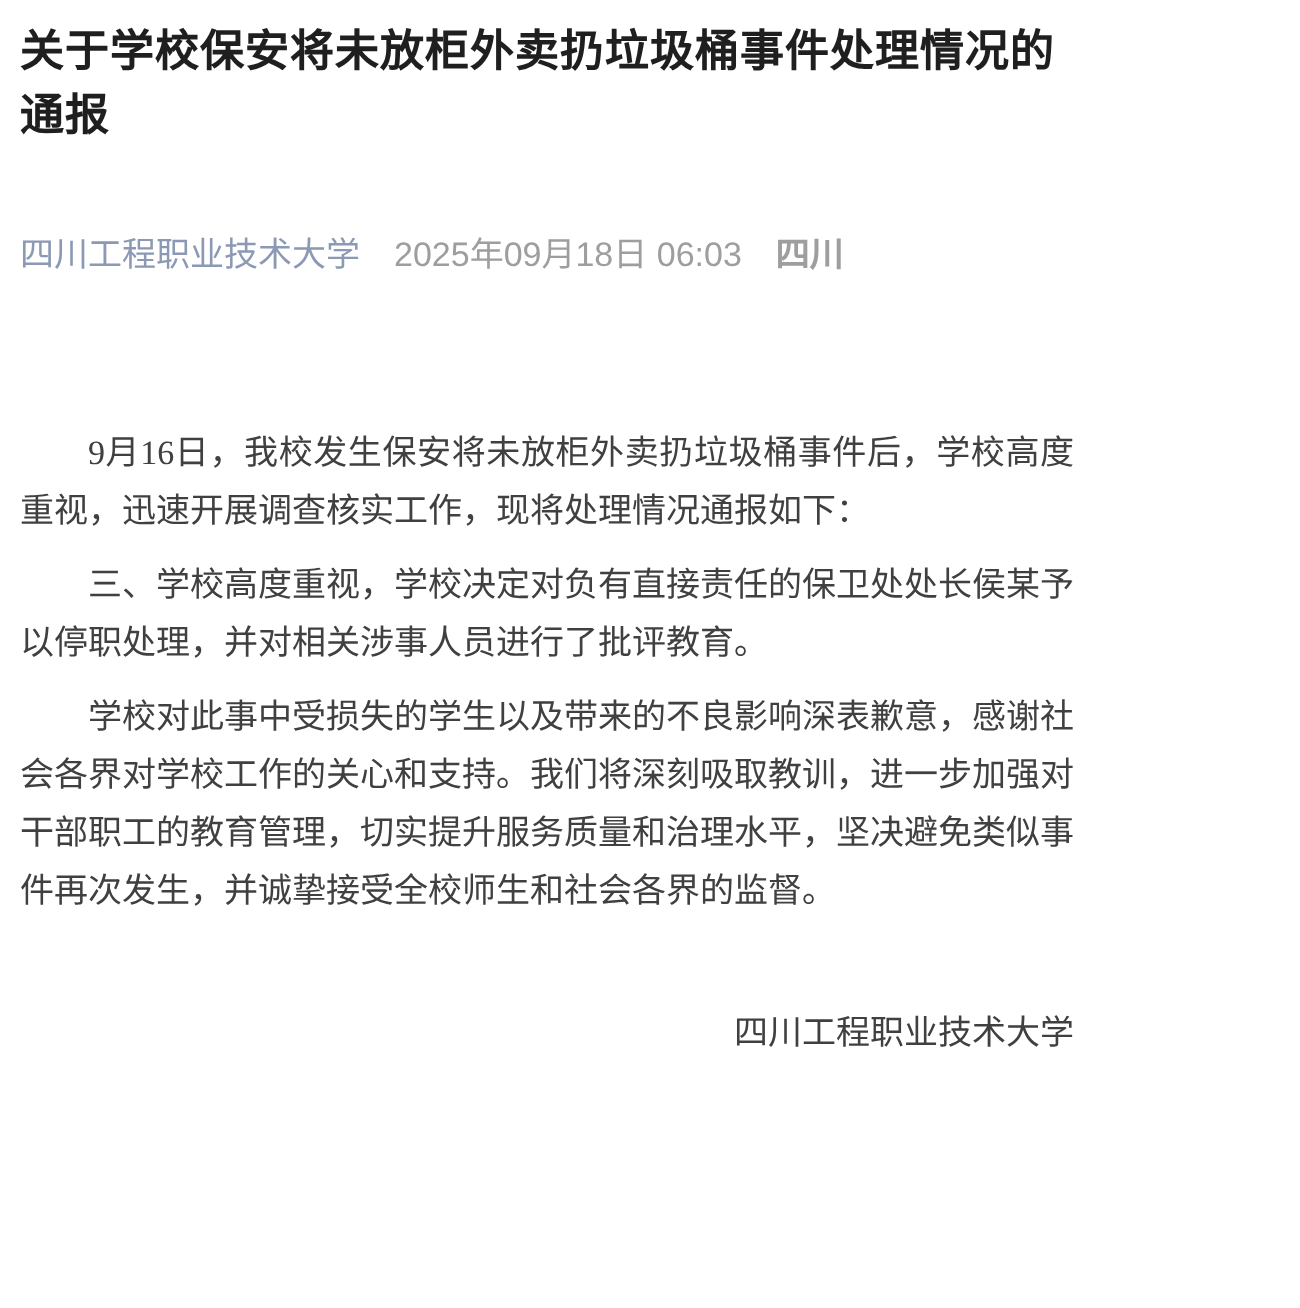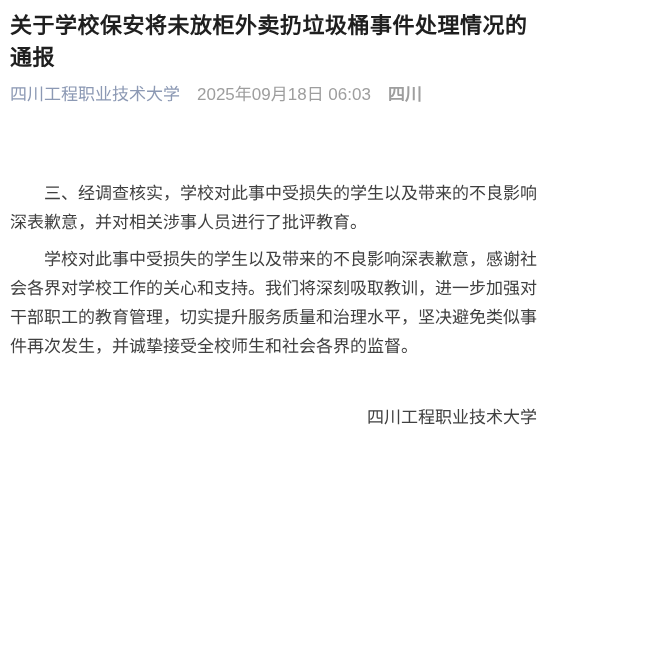--- a/index.html
+++ b/index.html
@@ -36,21 +36,21 @@
   .meta-row {
     margin-top: 9px;
     display: flex;
     align-items: baseline;
     column-gap: 17px;
     font-size: 17px;
     line-height: 1.4;
     white-space: nowrap;
   }
   .account-name { color: var(--account-link); cursor: pointer; }
-  .publish-datetime { color: var(--meta-text); }
+  .publish-datetime { color: var(--meta-text); margin-top: 33px; }
   .publish-location { color: var(--meta-text); font-weight: bold; }
   .article-body {
     margin-top: 72px;
     font-family: "Liberation Serif", "DejaVu Serif", serif;
     font-size: 17px;
     color: var(--body-text);
   }
   .article-body p {
     margin: 0 0 8px 0;
     line-height: 29px;
@@ -72,21 +72,22 @@
 
   <h1 class="article-title">关于学校保安将未放柜外卖扔垃圾桶事件处理情况的通报</h1>
 
   <div class="meta-row">
     <span class="account-name">四川工程职业技术大学</span>
     <span class="publish-datetime">2025年09月18日 06:03</span>
     <span class="publish-location">四川</span>
   </div>
 
   <div class="article-body">
-    <p>三、经调查核实，学校对此事中受损失的学生以及带来的不良影响深表歉意，并对相关涉事人员进行了批评教育。</p>
+    <p>9月16日，我校发生保安将未放柜外卖扔垃圾桶事件后，学校高度重视，迅速开展调查核实工作，现将处理情况通报如下：</p>
+    <p>三、学校高度重视，学校决定对负有直接责任的保卫处处长侯某予以停职处理，并对相关涉事人员进行了批评教育。</p>
     <p>学校对此事中受损失的学生以及带来的不良影响深表歉意，感谢社会各界对学校工作的关心和支持。我们将深刻吸取教训，进一步加强对干部职工的教育管理，切实提升服务质量和治理水平，坚决避免类似事件再次发生，并诚挚接受全校师生和社会各界的监督。</p>
 
     <div class="signature-block">
       <div class="sig-line">四川工程职业技术大学</div>
 
     </div>
   </div>
 
 </div>
 

